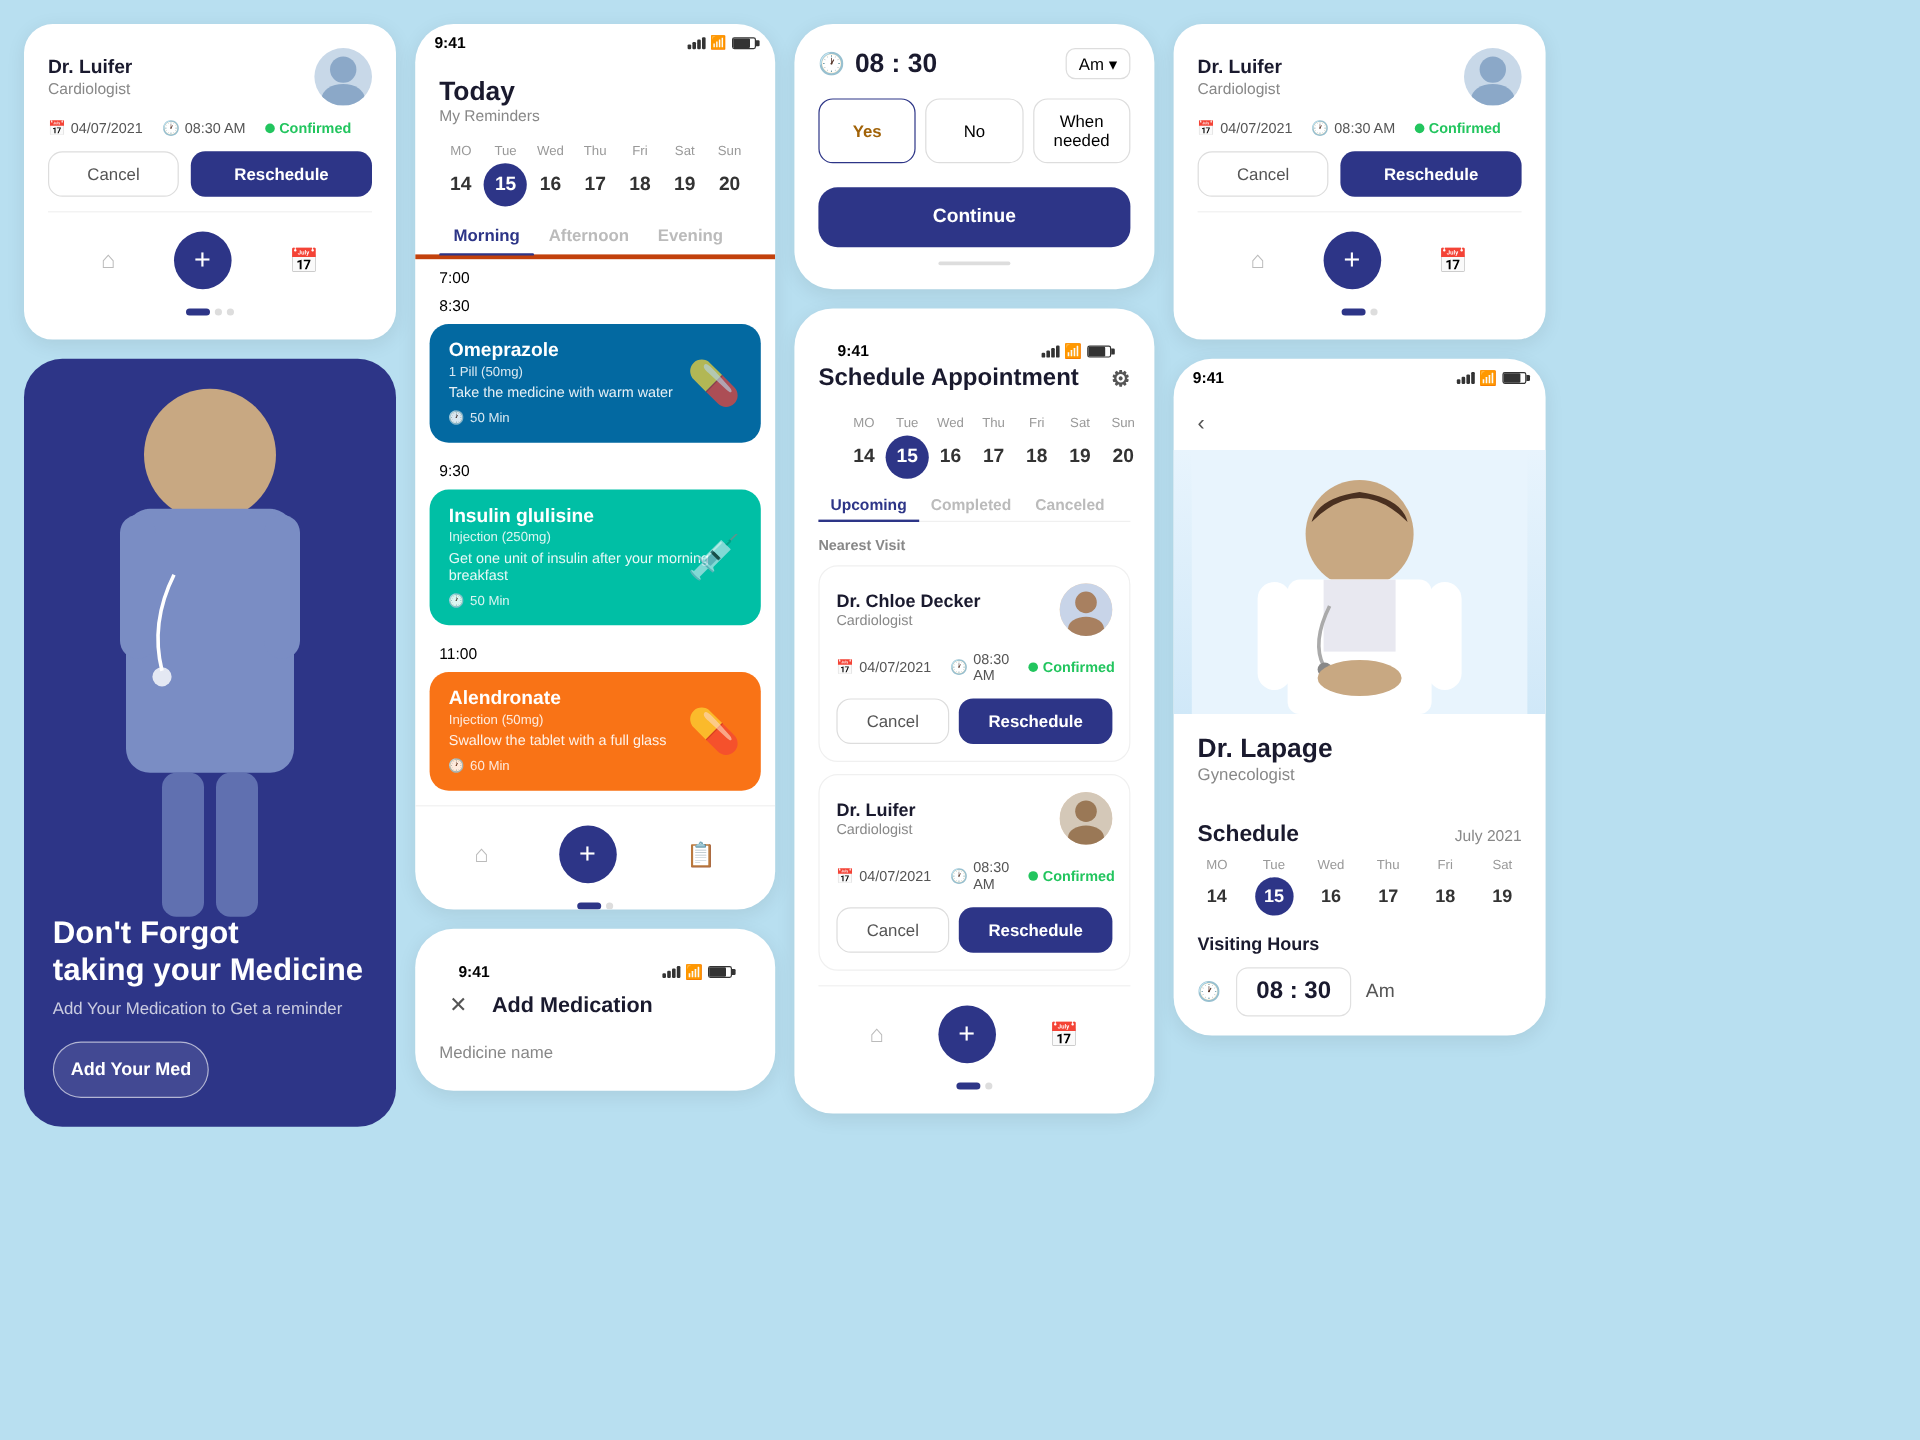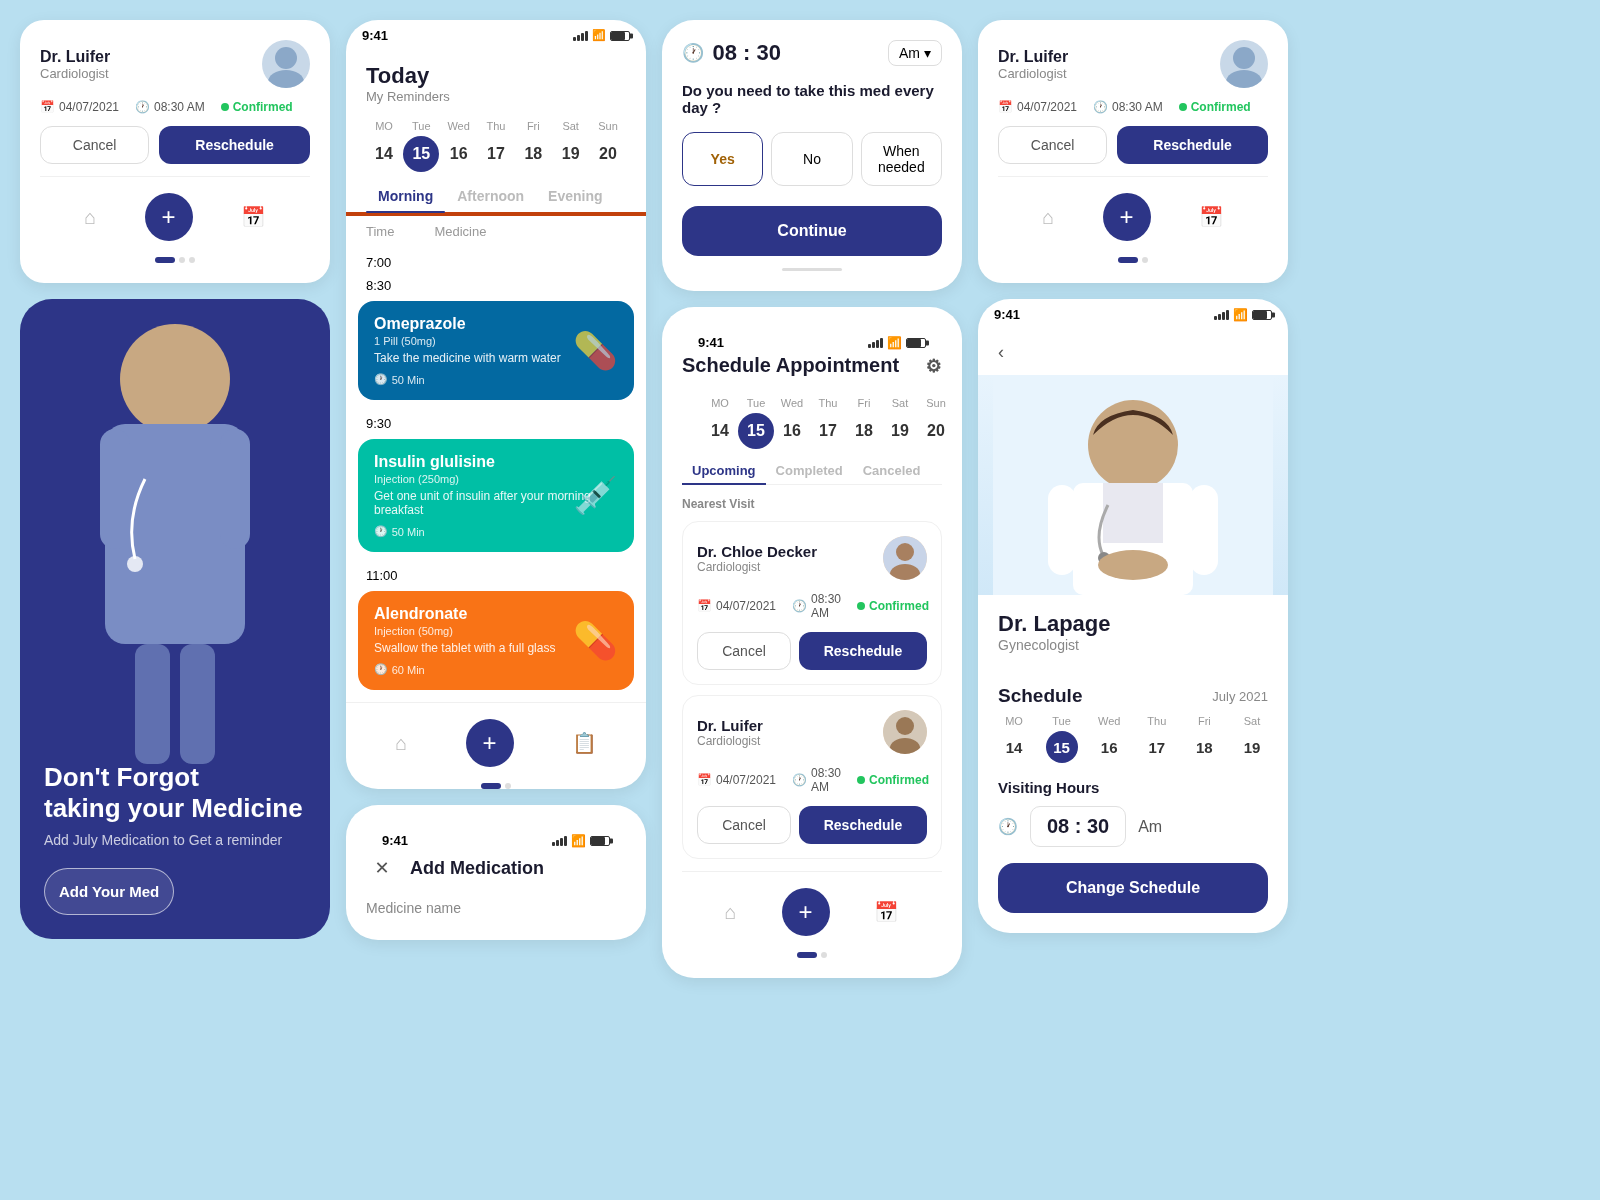--- a/index.html
+++ b/index.html
@@ -263,21 +263,21 @@
           <path d="M100 180 Q80 220 90 260" stroke="white" stroke-width="3" fill="none"></path>
           <circle cx="90" cy="265" r="8" fill="white" opacity="0.8"></circle>
         </svg>
       </div>
     </div>
     <div class="medicine-text">
       <h2>
         <span>Don't Forgot</span><br>
         <span>taking your Medicine</span>
       </h2>
-      <p>Add July Medication to Get a reminder</p>
+      <p>Add Your Medication to Get a reminder</p>
       <button class="add-med-btn">Add Your Med</button>
     </div>
   </div>
 </div>
 
 <div class="col2">
 
   <div class="reminders-card">
 
     <div class="status-bar">
@@ -327,24 +327,20 @@
       <div class="day-item">
         <span class="day-label">Sun</span>
         <span class="day-num">20</span>
       </div>
     </div>
     <div class="tab-row">
       <div class="tab-item active">Morning</div>
       <div class="tab-item">Afternoon</div>
       <div class="tab-item">Evening</div>
     </div>
-    <div class="med-list-header">
-      <span>Time</span>
-      <span>Medicine</span>
-    </div>
 
     <div class="time-label">7:00</div>
 
     <div class="time-label">8:30</div>
     <div class="med-item blue">
       <div class="med-name">Omeprazole</div>
       <div class="med-dosage">1 Pill (50mg)</div>
       <div class="med-desc">Take the medicine with warm water</div>
       <div class="med-time-badge">🕐 <span>50 Min</span></div>
       <div class="med-icon">💊</div>
@@ -406,21 +402,20 @@
 
   <div class="frequency-card">
     <div class="time-row">
       <span class="clock-icon">🕐</span>
       <span class="time-display">08 : 30</span>
       <div class="am-select">
         <span>Am</span>
         <span>▾</span>
       </div>
     </div>
-    <div class="freq-question">Do you need to take this med every day ?</div>
     <div class="freq-options">
       <button class="freq-btn active">Yes</button>
       <button class="freq-btn">No</button>
       <button class="freq-btn">When needed</button>
     </div>
     <button class="continue-btn">Continue</button>
     <div class="scroll-indicator-center"></div>
   </div>
 
   <div class="schedule-appt-card">
@@ -686,15 +681,14 @@
       </div>
     </div>
     <div class="visiting-hours">
       <div class="visiting-title">Visiting Hours</div>
       <div class="visiting-time">
         <span>🕐</span>
         <div class="visiting-time-val">08 : 30</div>
         <div class="visiting-am">Am</div>
       </div>
     </div>
-    <button class="change-schedule-btn">Change Schedule</button>
   </div>
 </div>
 
 </body></html>

